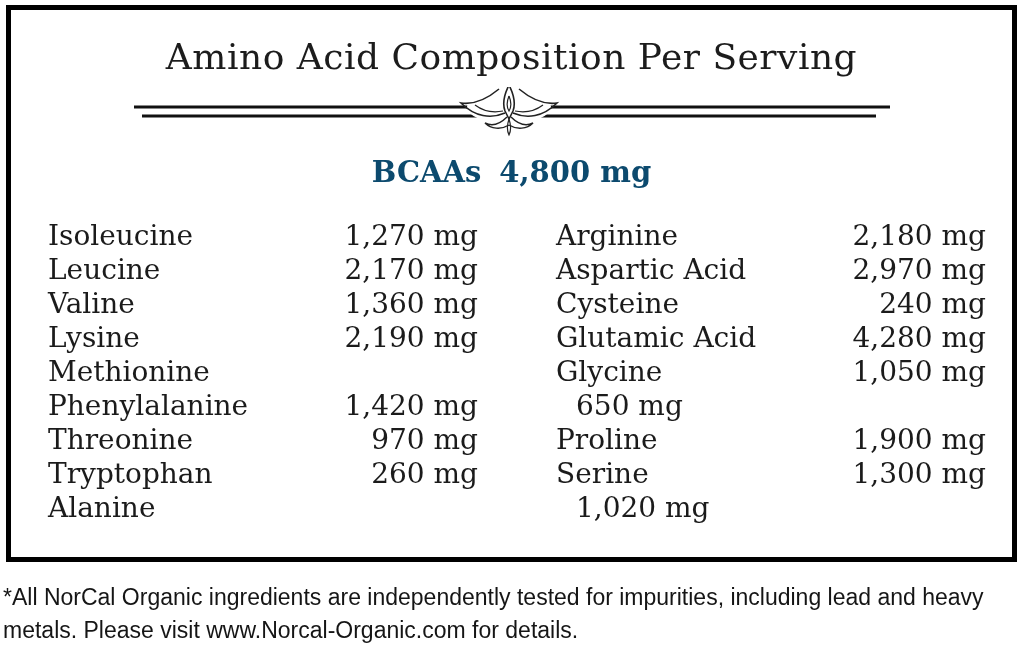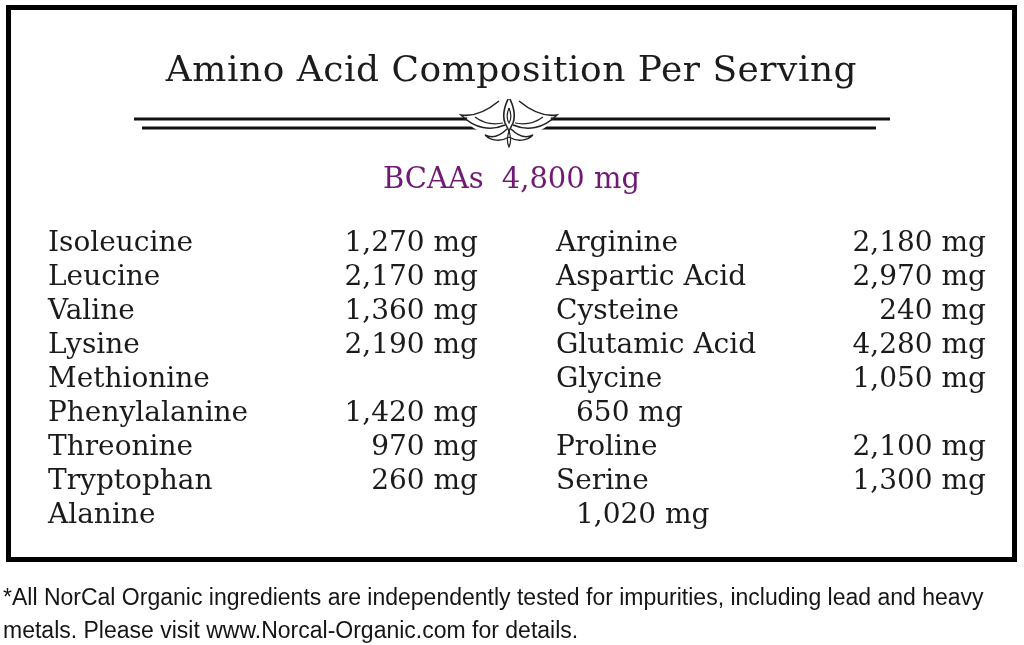--- a/index.html
+++ b/index.html
@@ -6,29 +6,29 @@
   html,body { width:1024px; height:645px; background:#ffffff; overflow:hidden;
               font-family:"DejaVu Serif", serif; color:#1a1a1a; }
   .stage { position:relative; width:1024px; height:645px; background:#fff; }
 
   .label-box {
     position:absolute; left:6px; top:5px; width:1011px; height:557px;
     border:5px solid #000; background:#fff;
   }
 
   .title {
-    margin-top:38px; text-align:center;
+    margin-top:26px; text-align:center;
     font-size:36px; letter-spacing:0.5px; color:#1c1c1c;
   }
 
   .divider-wrap { margin:10px auto 0 auto; width:760px; height:50px; }
 
   .bcaa-line {
-    margin-top:12px; text-align:center;
-    font-weight:normal; font-size:29px; color:#701a75;
+    margin-top:18px; text-align:center;
+    font-weight:bold; font-size:29px; color:#0c4a6e;
   }
   .bcaa-line .bcaa-name { margin-right:18px; }
 
   .aa-table {
     display:flex; margin-top:30px;
     padding-left:37px; padding-right:26px; gap:78px;
   }
   .aa-col { flex:1; }
   .aa-row {
     display:flex; justify-content:space-between; align-items:baseline;
@@ -133,21 +133,21 @@
           </div>
         <div class="aa-row">
             <span class="aa-name">Glycine</span>
             <span class="aa-value">1,050 mg</span>
           </div>
         <div class="aa-row">
             <span class="aa-value">650 mg</span>
           </div>
         <div class="aa-row">
             <span class="aa-name">Proline</span>
-            <span class="aa-value">2,100 mg</span>
+            <span class="aa-value">1,900 mg</span>
           </div>
         <div class="aa-row">
             <span class="aa-name">Serine</span>
             <span class="aa-value">1,300 mg</span>
           </div>
         <div class="aa-row">
             <span class="aa-value">1,020 mg</span>
           </div>
       </div>
 

